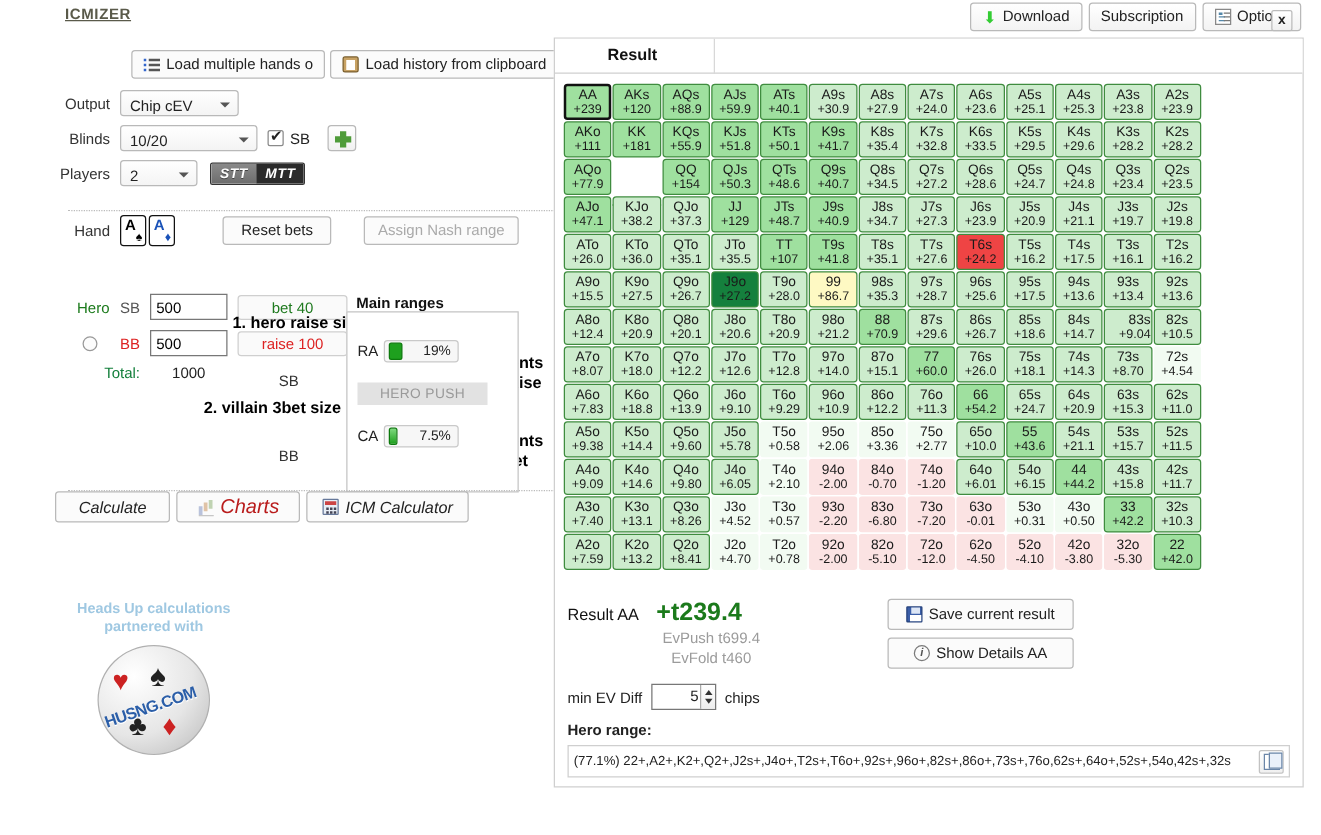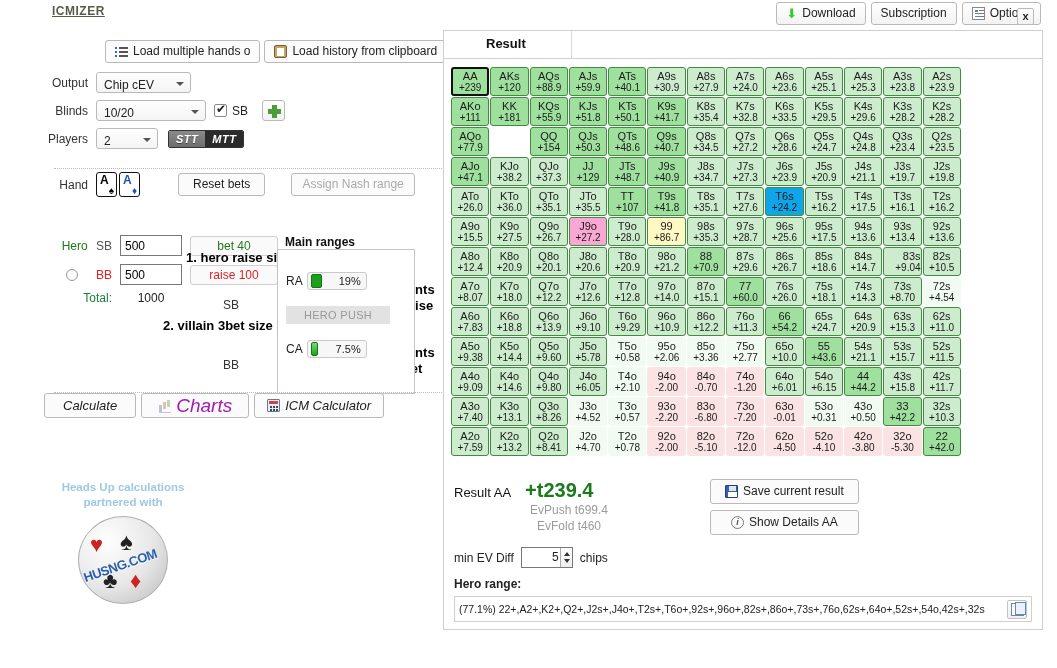--- a/index.html
+++ b/index.html
@@ -317,21 +317,21 @@
         </div>
       </div>
     </div>
 
     <div class="dotted" style="position:absolute; left:40px; top:352px; width:390px;"></div>
 
     <div style="position:absolute; left:44px; top:363px; display:flex; gap:5px;font-style:italic;">
       <div class="btn flat" style="padding:4px 18px; font-size:13px;">
         <span>Calculate</span>
       </div>
-      <div class="btn flat" style="padding:4px 16px; font-size:19px; color:#a21caf;">
+      <div class="btn flat" style="padding:4px 16px; font-size:16px; color:#b91c1c;">
         <span class="ico-chart"></span>
         <span>Charts</span>
       </div>
       <div class="btn flat" style="padding:4px 12px; font-size:13px;">
         <span class="ico-calc"></span>
         <span>ICM Calculator</span>
       </div>
     </div>
 
     <div style="position:absolute; left:48px; top:450px; width:150px;">
@@ -593,21 +593,21 @@
           <span class="ev">+41.8</span>
         </div>
         <div class="cell" style="background: rgb(205, 236, 205);">
           <span class="hnd">T8s</span>
           <span class="ev">+35.1</span>
         </div>
         <div class="cell" style="background: rgb(205, 236, 205);">
           <span class="hnd">T7s</span>
           <span class="ev">+27.6</span>
         </div>
-        <div class="cell" style="background: #0ea5e9;">
+        <div class="cell" style="background: #ef4444;">
           <span class="hnd">T6s</span>
           <span class="ev">+24.2</span>
         </div>
         <div class="cell" style="background: rgb(205, 236, 205);">
           <span class="hnd">T5s</span>
           <span class="ev">+16.2</span>
         </div>
         <div class="cell" style="background: rgb(205, 236, 205);">
           <span class="hnd">T4s</span>
           <span class="ev">+17.5</span>
@@ -625,21 +625,21 @@
           <span class="ev">+15.5</span>
         </div>
         <div class="cell" style="background: rgb(205, 236, 205);">
           <span class="hnd">K9o</span>
           <span class="ev">+27.5</span>
         </div>
         <div class="cell" style="background: rgb(205, 236, 205);">
           <span class="hnd">Q9o</span>
           <span class="ev">+26.7</span>
         </div>
-        <div class="cell" style="background: #f9a8d4;">
+        <div class="cell" style="background: #15803d;">
           <span class="hnd">J9o</span>
           <span class="ev">+27.2</span>
         </div>
         <div class="cell" style="background: rgb(205, 236, 205);">
           <span class="hnd">T9o</span>
           <span class="ev">+28.0</span>
         </div>
         <div class="cell" style="background: #fef9c3;">
           <span class="hnd">99</span>
           <span class="ev">+86.7</span>

